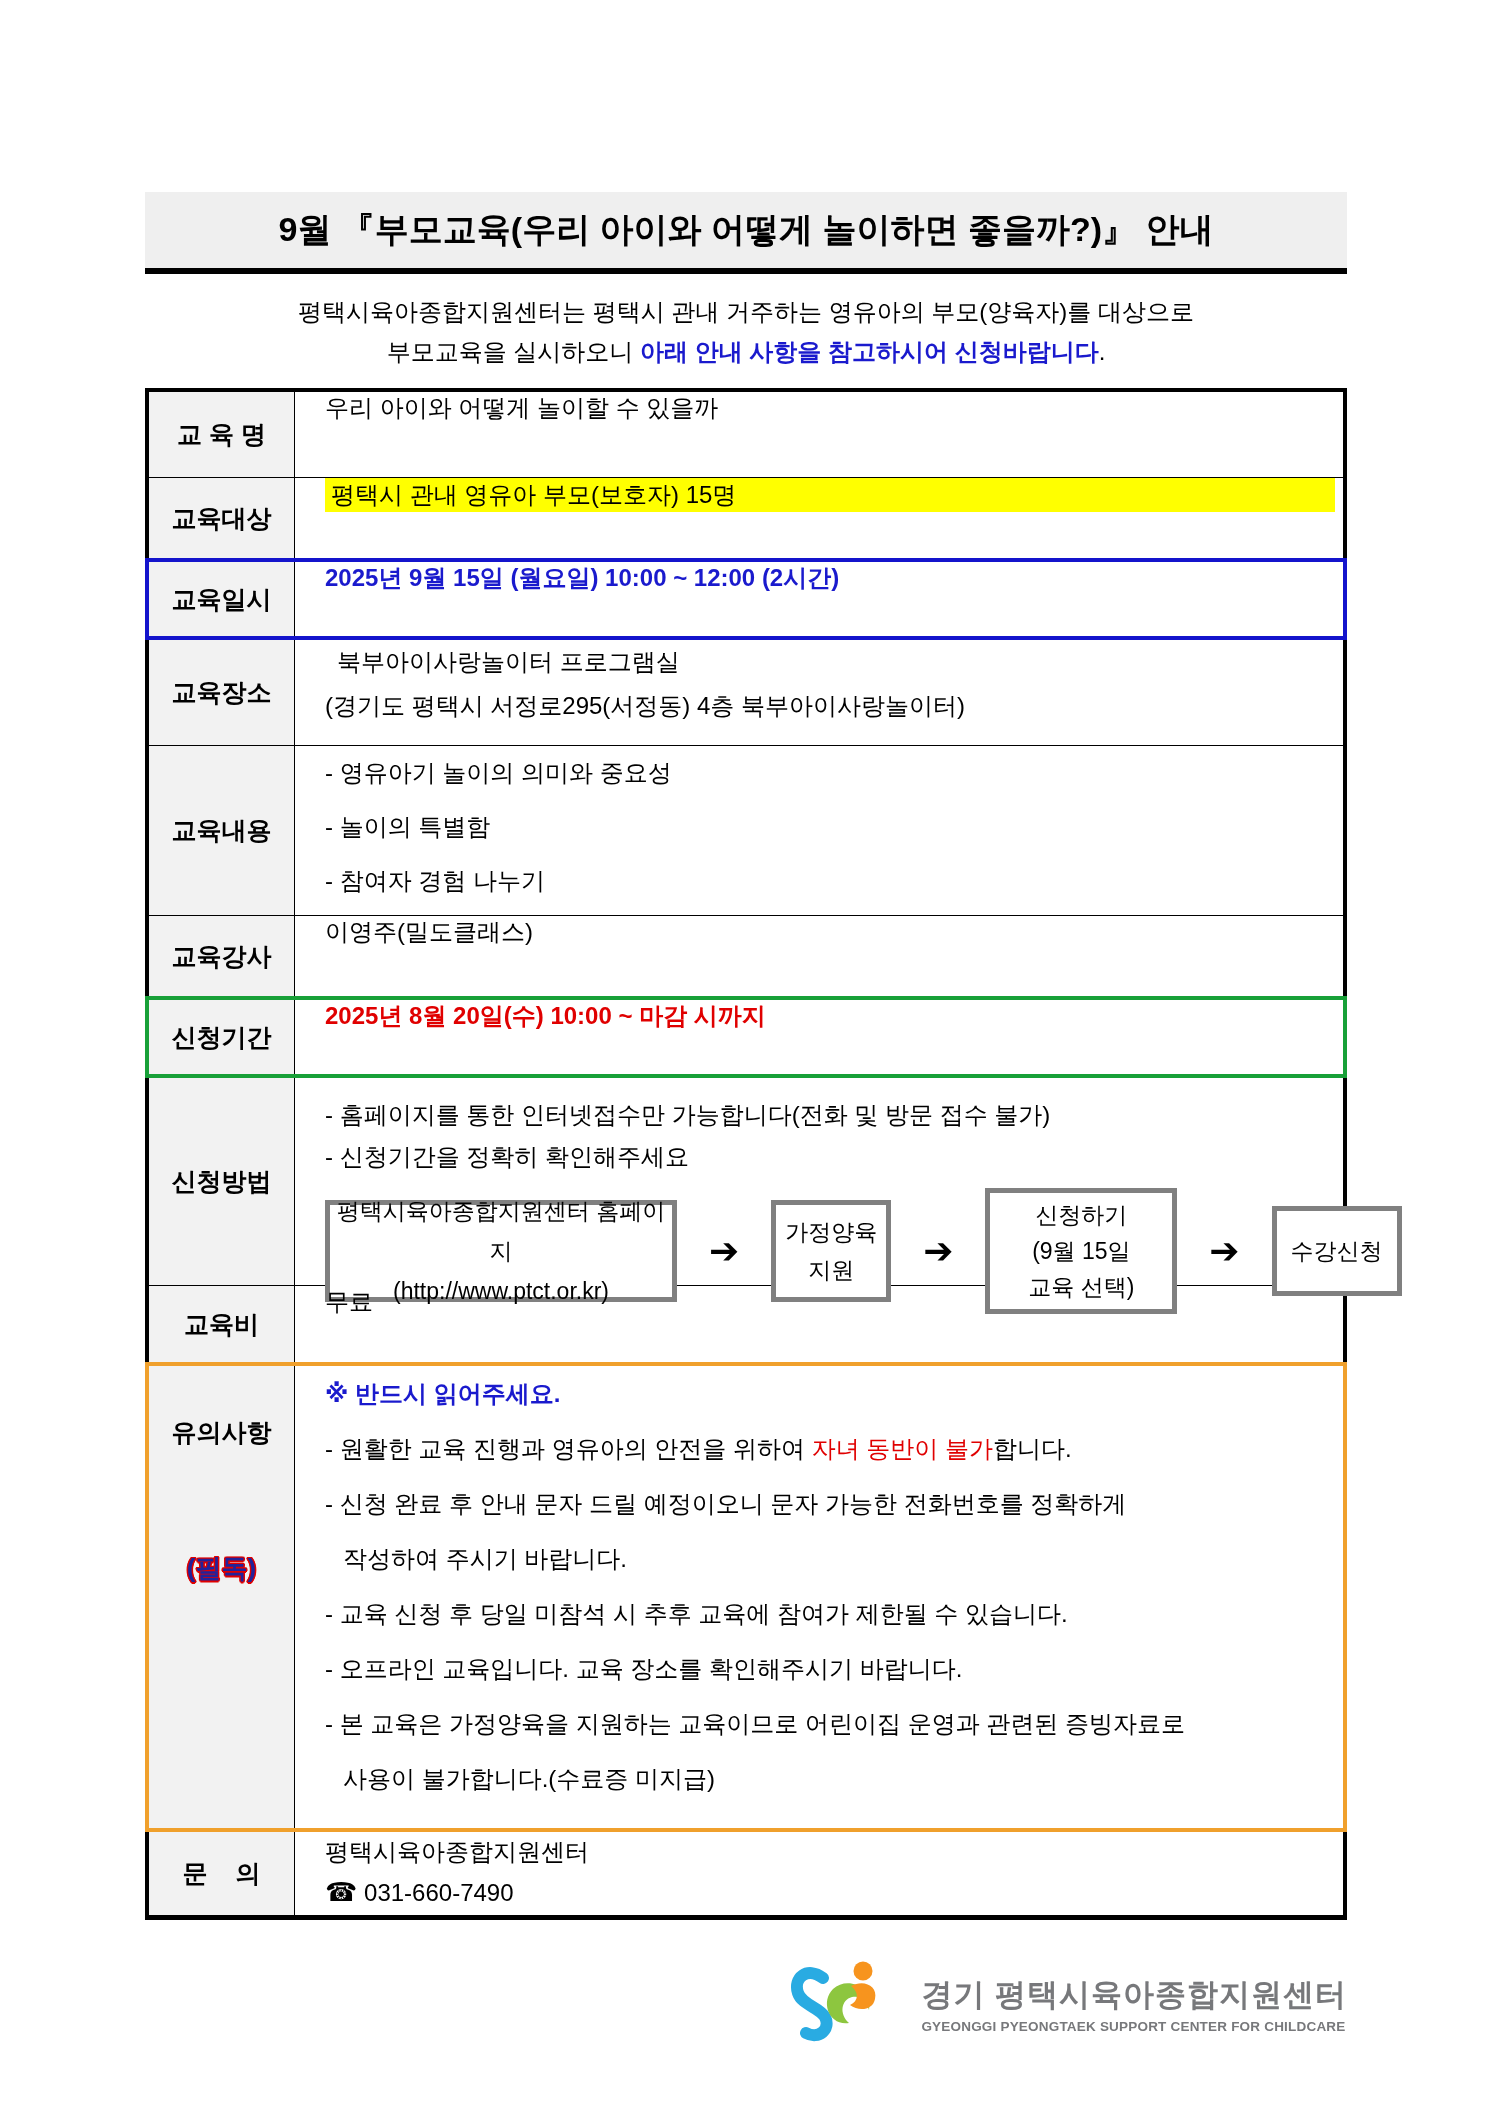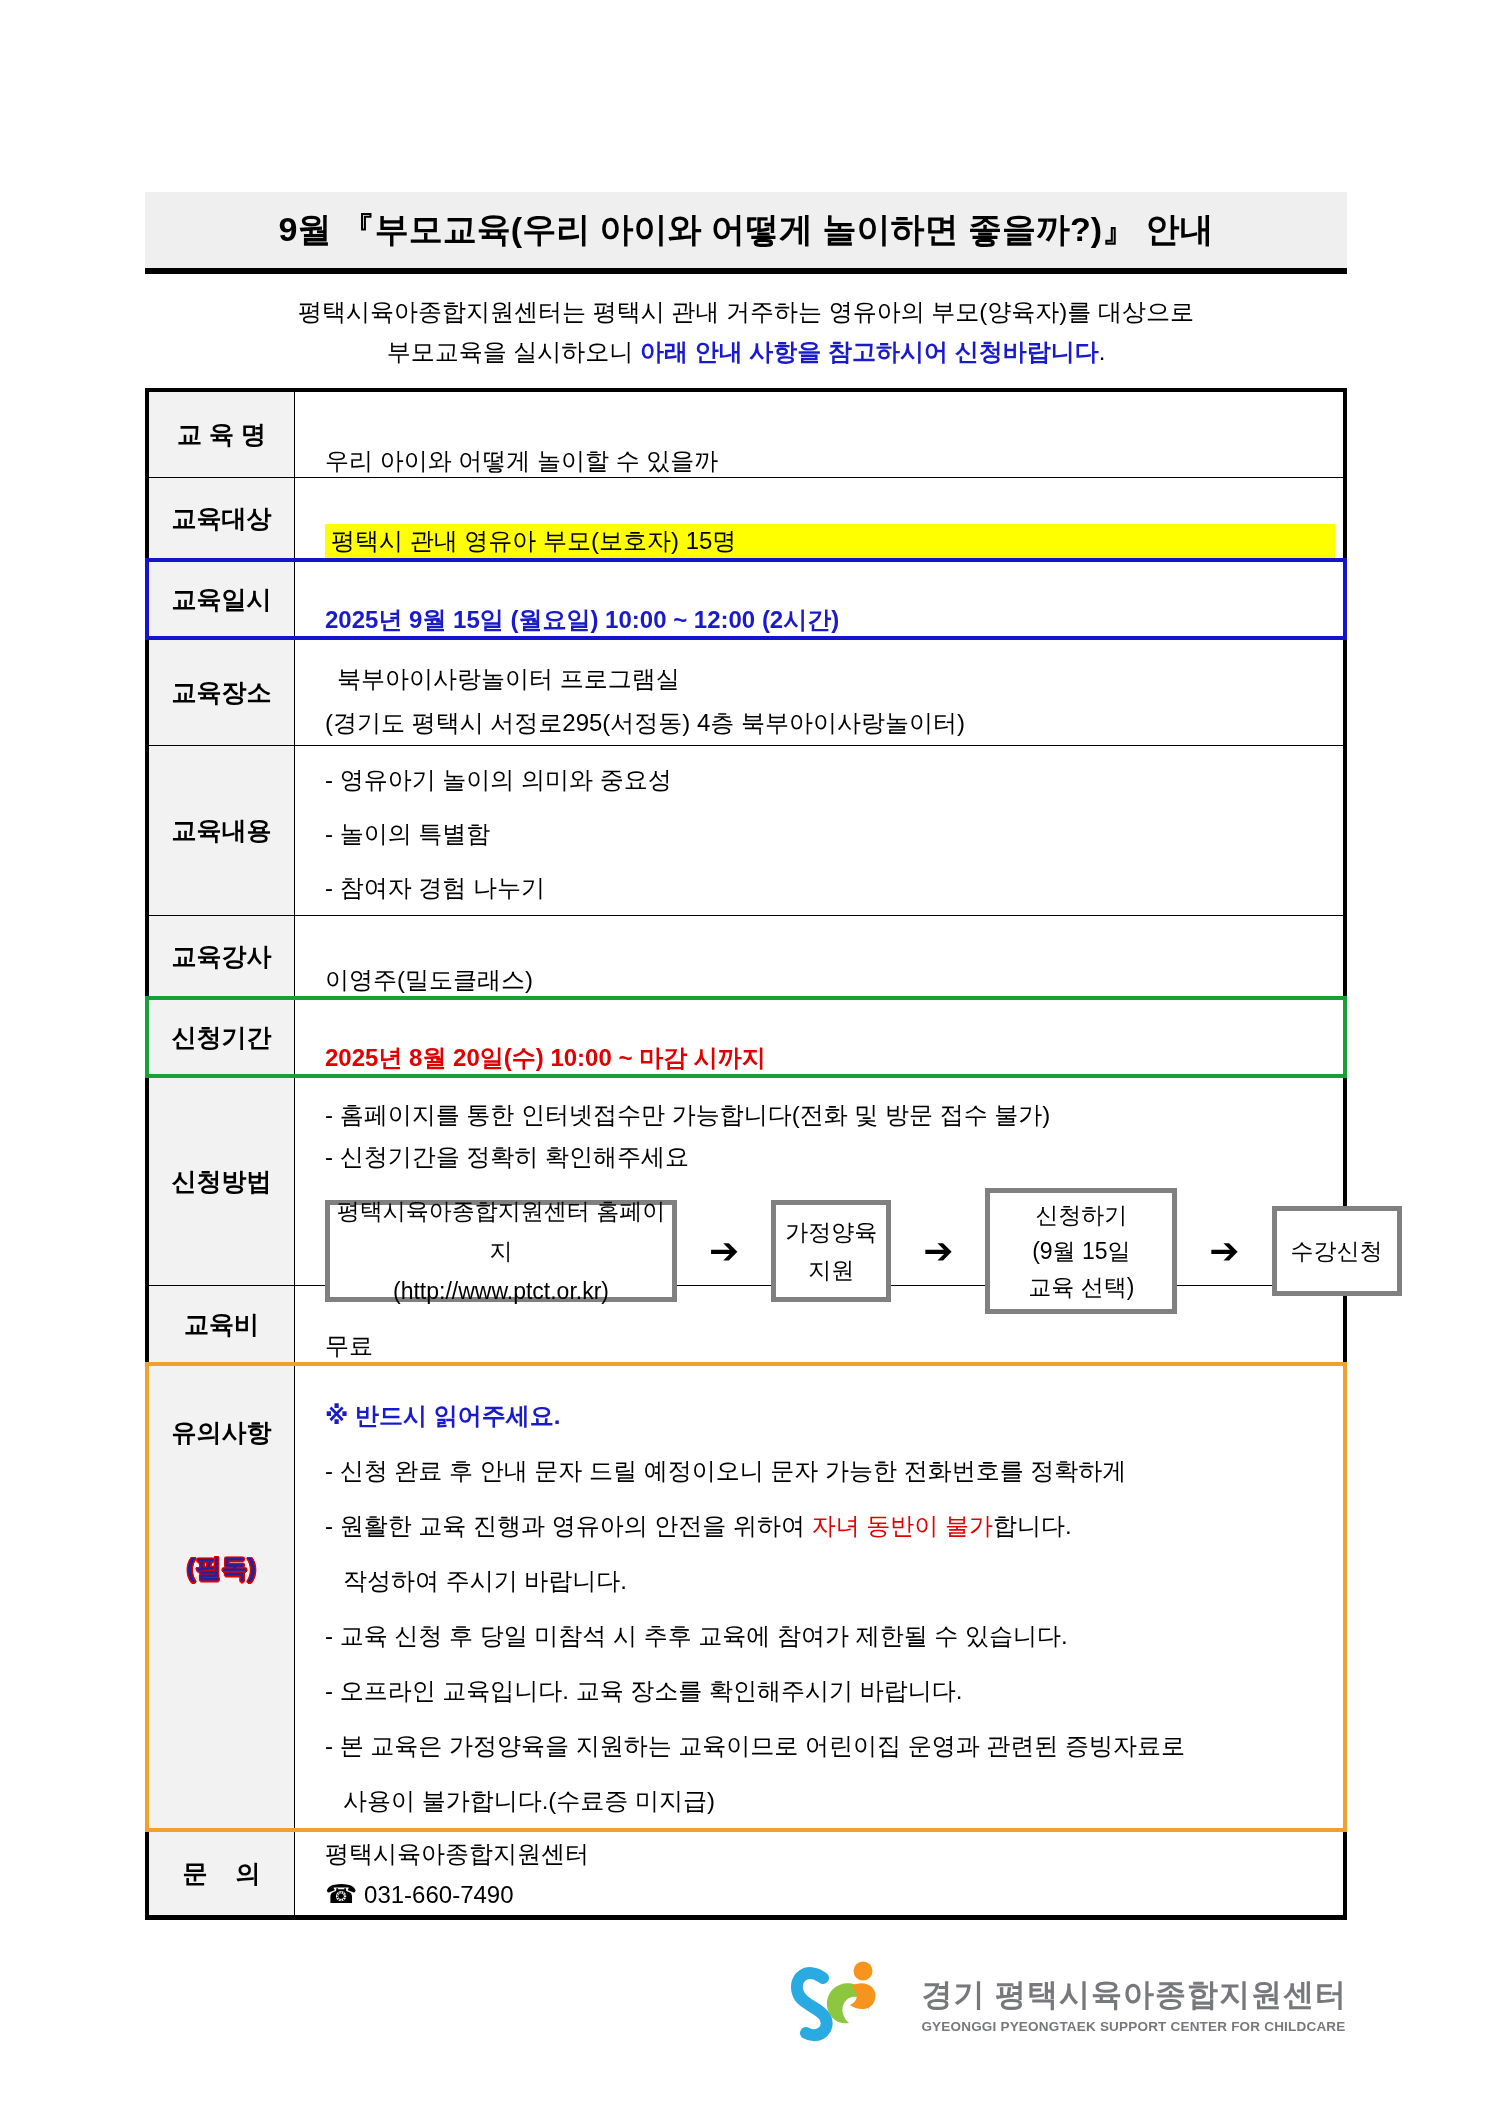--- a/index.html
+++ b/index.html
@@ -33,21 +33,21 @@
   .row.green-row{border:4px solid #18a038;}
   .row.orange-row{border:4px solid #f0a02c;}
   .row-contact{border-bottom:5px solid #000;}
 
   .label{
     width:146px;min-width:146px;background:#f2f2f2;border-right:1px solid #000;
     display:flex;flex-direction:column;align-items:center;justify-content:center;
     font-weight:bold;font-size:25px;text-align:center;white-space:pre;box-sizing:border-box;
   }
   .cell{
-    flex:1;display:flex;flex-direction:column;justify-content:flex-end;
+    flex:1;display:flex;flex-direction:column;justify-content:flex-start;
     font-size:24px;padding-left:30px;padding-right:8px;box-sizing:border-box;
   }
 
   .row-name{height:90px;}
   .row-target{height:80px;}
   .row-datetime{height:82px;}
   .row-place{height:106px;}
   .row-place .cell div{line-height:44px;}
   .row-place .place-line1{padding-left:12px;}
   .row-content{height:170px;}
@@ -206,24 +206,24 @@
         </div>
       </div>
 
       <div class="row row-caution orange-row">
         <div class="label">
           <span>유의사항</span>
           <span class="pildok">(필독)</span>
         </div>
         <div class="cell">
           <div class="blue-strong">※ 반드시 읽어주세요.</div>
-          <div>- 신청 완료 후 안내 문자 드릴 예정이오니 문자 가능한 전화번호를 정확하게</div>
           <div>
             <span>- 원활한 교육 진행과 영유아의 안전을 위하여 </span><span class="red-inline">자녀 동반이 불가</span><span>합니다.</span>
           </div>
+          <div>- 신청 완료 후 안내 문자 드릴 예정이오니 문자 가능한 전화번호를 정확하게</div>
           <div class="cindent">작성하여 주시기 바랍니다.</div>
           <div>- 교육 신청 후 당일 미참석 시 추후 교육에 참여가 제한될 수 있습니다.</div>
           <div>- 오프라인 교육입니다. 교육 장소를 확인해주시기 바랍니다.</div>
           <div>- 본 교육은 가정양육을 지원하는 교육이므로 어린이집 운영과 관련된 증빙자료로</div>
           <div class="cindent">사용이 불가합니다.(수료증 미지급)</div>
         </div>
       </div>
 
       <div class="row row-contact">
         <div class="label">문    의</div>

